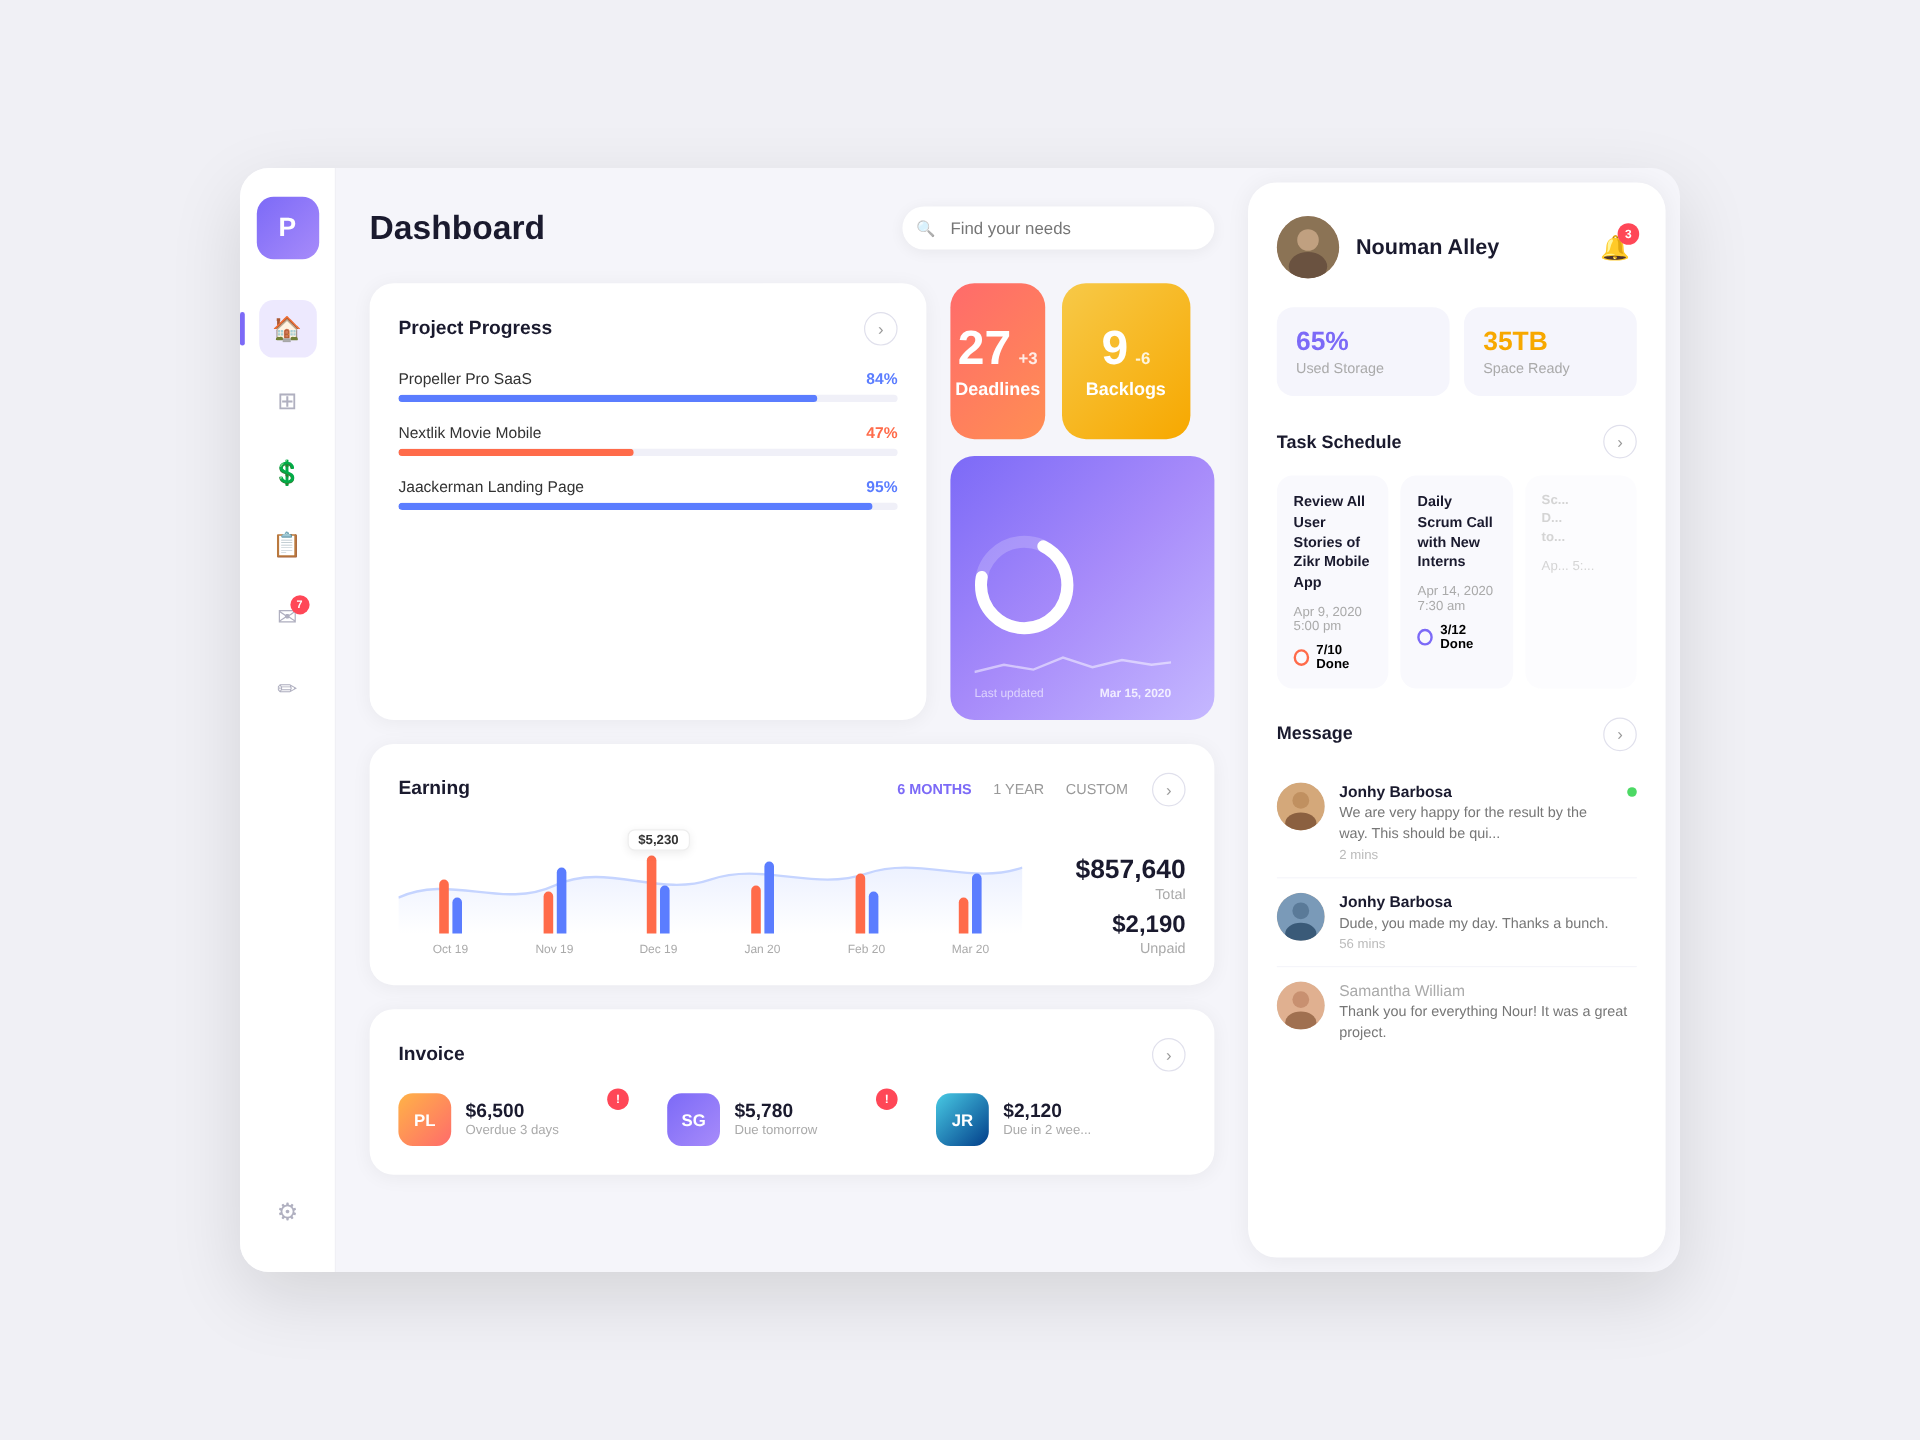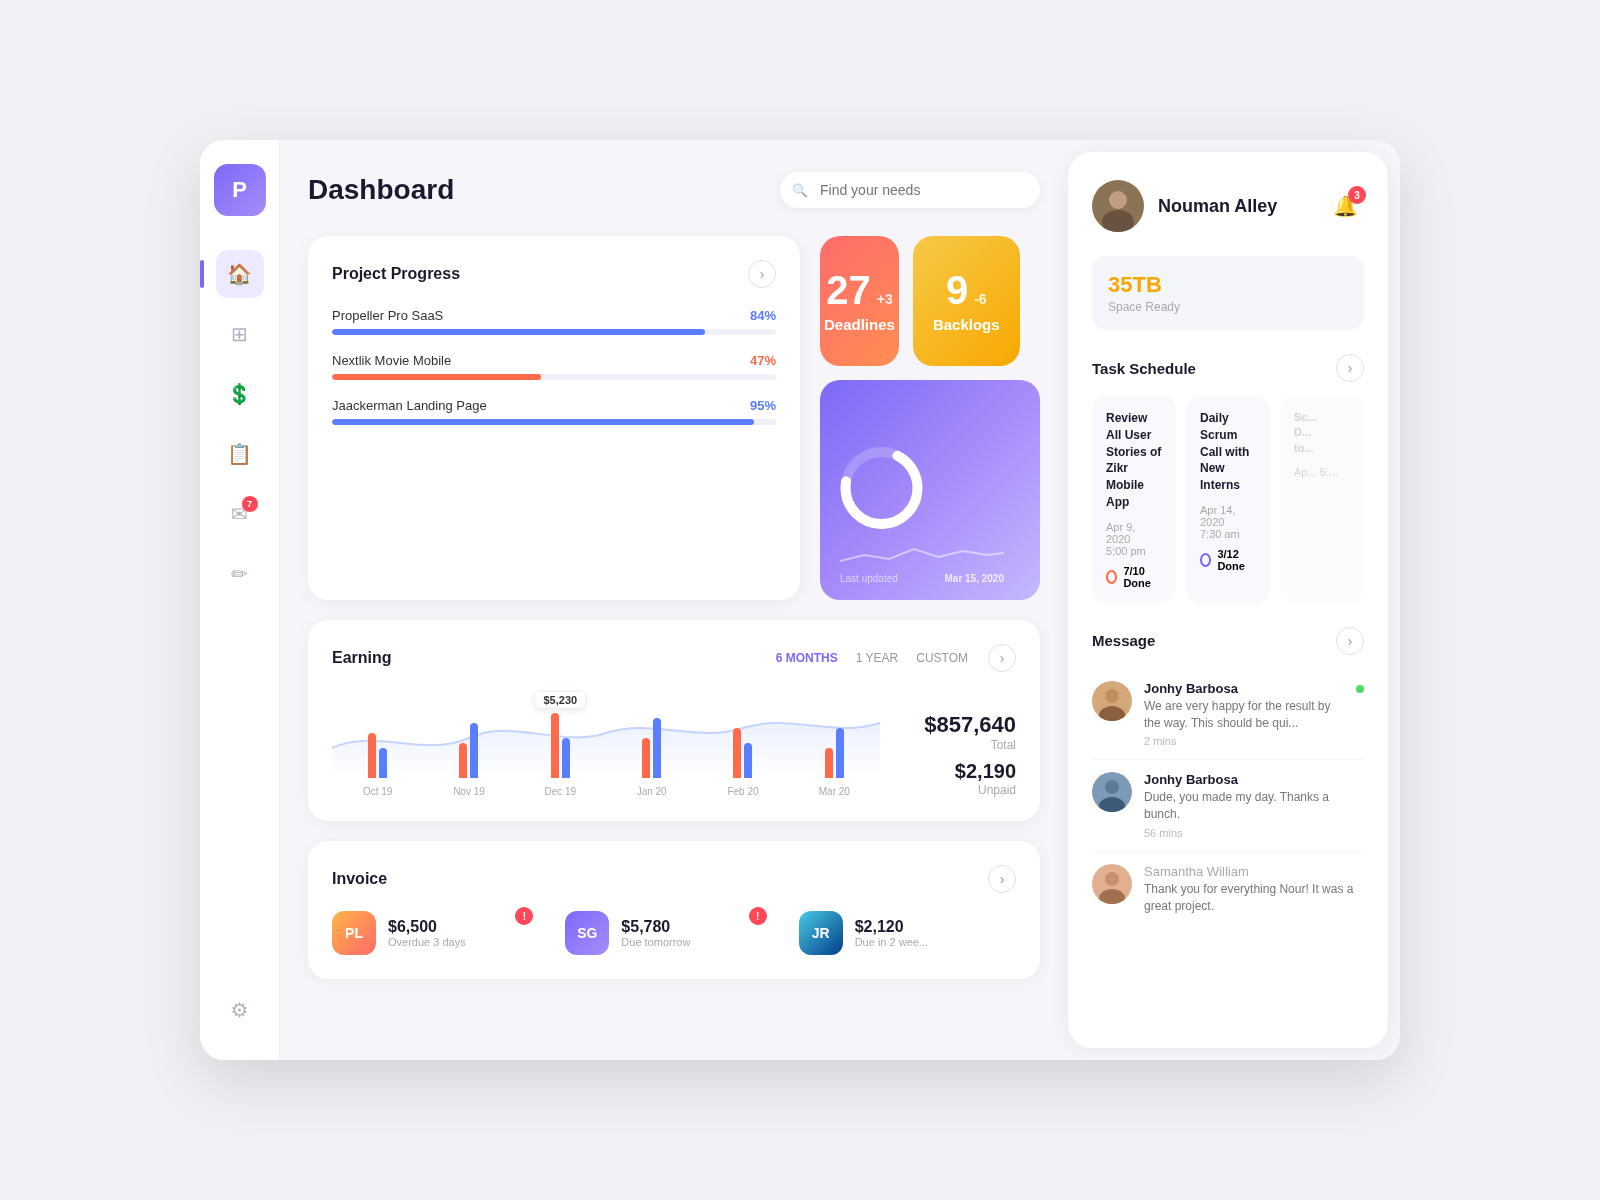--- a/index.html
+++ b/index.html
@@ -447,21 +447,21 @@
       background: #ff4757;
       display: flex;
       align-items: center;
       justify-content: center;
       font-size: 10px;
       color: #fff;
       font-weight: 700;
     }
     
     .right-panel {
-      width: 320px;
+      width: 348px;
       background: #fff;
       border-radius: 24px;
       padding: 28px 24px;
       margin: 12px 12px 12px 0;
       box-shadow: 0 2px 20px rgba(0,0,0,0.06);
       overflow-y: auto;
     }
     .user-header {
       display: flex;
       align-items: center;
@@ -914,20 +914,24 @@
       </div>
       <span class="user-name">Nouman Alley</span>
       <div class="notif-btn">
         <span style="font-size:20px;">🔔</span>
         <span class="notif-badge">3</span>
       </div>
     </div>
 
     <div class="storage-row">
       <div class="storage-card">
+        <span class="storage-pct">65%</span>
+        <div class="storage-label">Used Storage</div>
+      </div>
+      <div class="storage-card">
         <span class="storage-tb">35TB</span>
         <div class="storage-label">Space Ready</div>
       </div>
     </div>
 
     <div class="section-header">
       <span class="section-title">Task Schedule</span>
       <div class="card-more">›</div>
     </div>
     <div class="task-cards-row">

